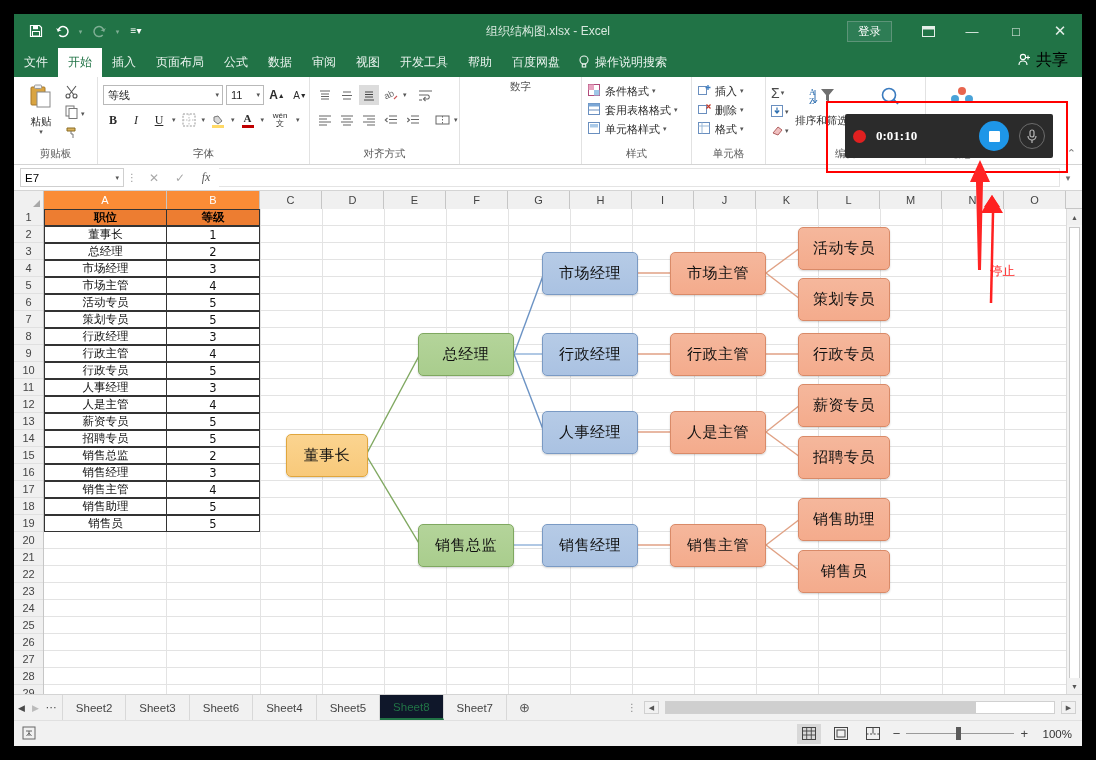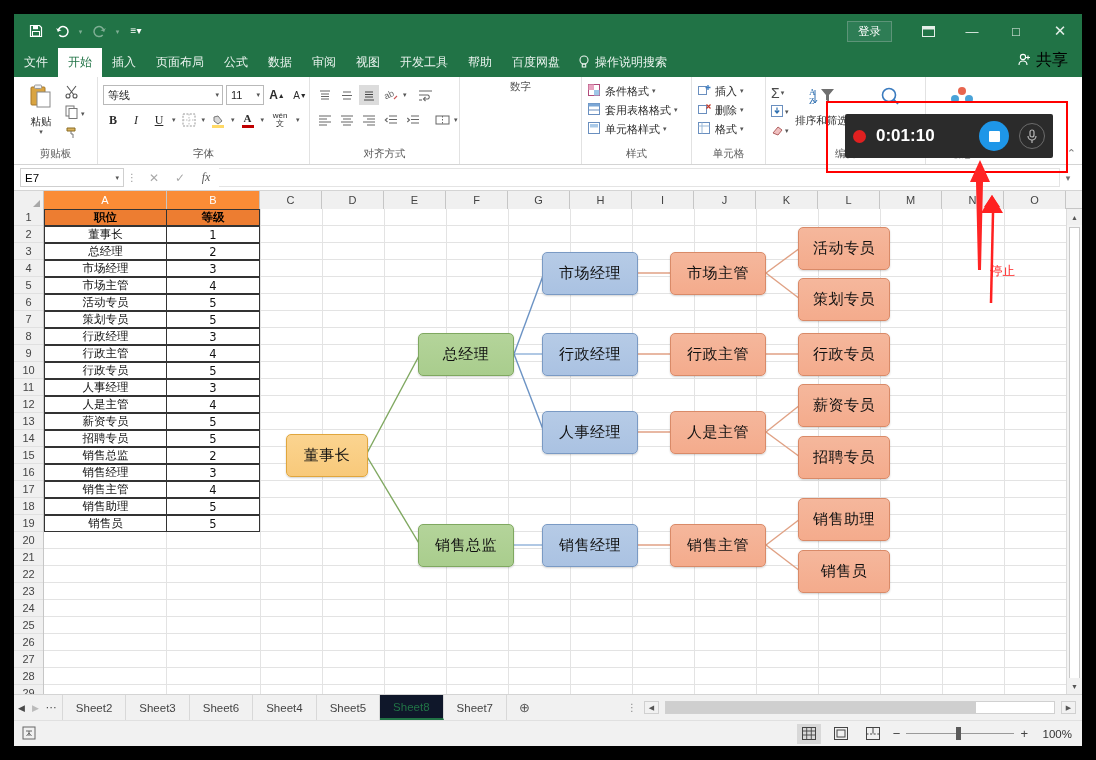--- a/index.html
+++ b/index.html
@@ -241,21 +241,21 @@
 
   
   .rec-frame {
     position: absolute; border: 2px solid #ff0000; pointer-events: none;
   }
   .rec-bar {
     position: absolute; background: #2b2b2b; display: flex; align-items: center;
     border-radius: 2px; padding: 0 8px; gap: 10px;
   }
   .rec-dot { width: 13px; height: 13px; border-radius: 50%; background: #e02020; }
-  .rec-time { color: #fff; font-size: 17px; font-weight: bold; font-family: Liberation Sans, sans-serif; }
+  .rec-time { color: #fff; font-size: 13px; font-weight: bold; font-family: Liberation Serif, serif; }
   .rec-stop {
     width: 30px; height: 30px; border-radius: 50%; background: #1e96e8;
     display: flex; align-items: center; justify-content: center;
   }
   .rec-stop i { width: 11px; height: 11px; background: #fff; display:block; border-radius:1px;}
   .rec-mic { width: 26px; height: 26px; border-radius: 50%; border: 1px solid #6b6b6b;
     display:flex;align-items:center;justify-content:center;color:#b9b9b9;font-size:13px;}
   .annot-label { position: absolute; color: #ff2020; font-size: 12.5px; font-family: "DejaVu Sans", sans-serif;}
 </style>
 </head>
@@ -281,20 +281,21 @@
       <div class="qat-btn dim" style="width:9px;font-size:7px;">▾</div>
       <div class="qat-btn dim">
         <svg width="15" height="13" viewBox="0 0 15 13">
             <path d="M12 6.5a5 5 0 1 0-1.3 3.4" fill="none" stroke="#7fae94" stroke-width="1.5"></path>
             <path d="M14 3.2l-2.3 3.4-3.2-1.3z" fill="#7fae94"></path>
           </svg>
       </div>
       <div class="qat-btn dim" style="width:9px;font-size:7px;">▾</div>
       <div class="qat-btn" style="font-size:10px;">≡▾</div>
     </div>
+    <div class="title-text">组织结构图.xlsx  -  Excel</div>
     <div class="win-right">
       <div class="signin">登录</div>
       <div class="winbtn">
         <svg width="13" height="11" viewBox="0 0 13 11">
             <rect x="0.5" y="0.5" width="12" height="10" fill="none" stroke="#e5efe9" stroke-width="1"></rect>
             <rect x="0.5" y="0.5" width="12" height="3" fill="#e5efe9"></rect>
           </svg>
       </div>
       <div class="winbtn">—</div>
       <div class="winbtn">□</div>

